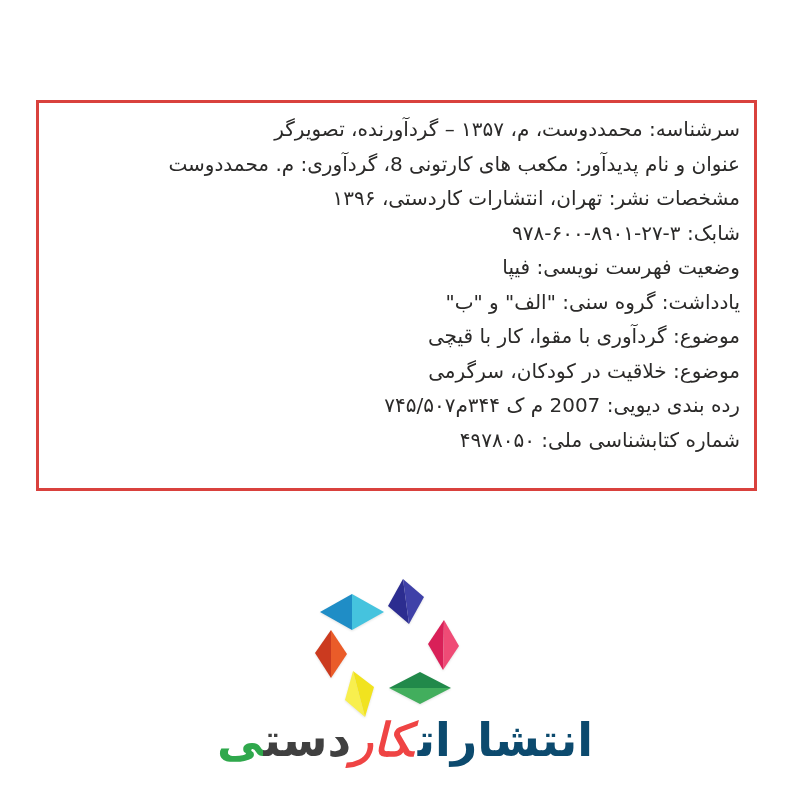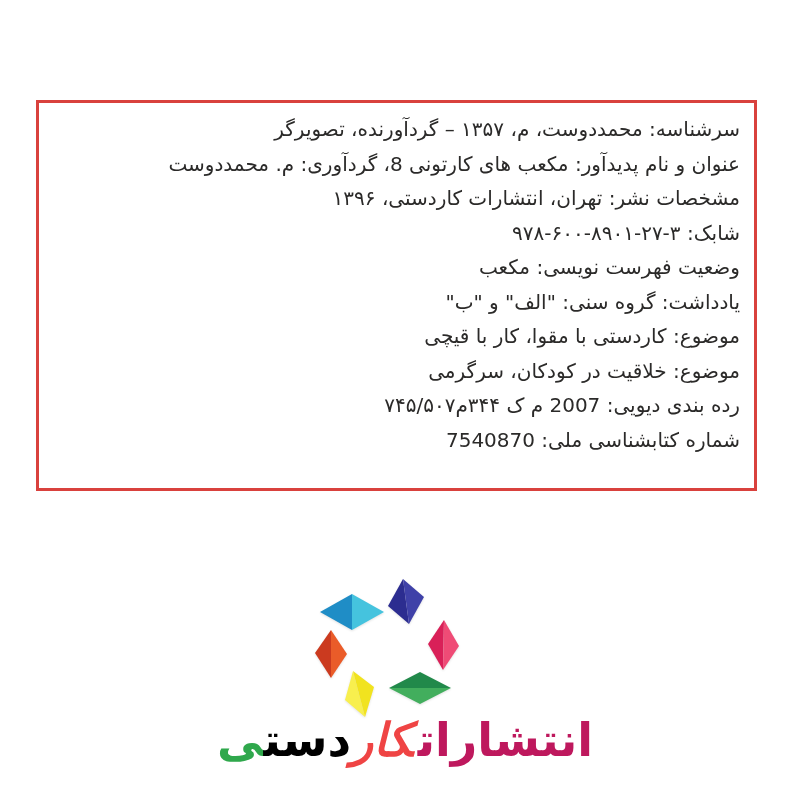--- a/index.html
+++ b/index.html
@@ -19,44 +19,44 @@
   .logo-svg{
     position:absolute;left:300px;top:570px;width:170px;height:160px;
     filter:drop-shadow(0 1px 1px rgba(0,0,0,0.12));
   }
   .wordmark{
     position:absolute;top:712px;left:105px;width:600px;
     text-align:center;direction:rtl;white-space:nowrap;
     font-weight:bold;font-size:46px;line-height:1.25;
     font-family:"DejaVu Sans",sans-serif;
   }
-  .w-entesharat{color:#be185d;margin-left:5px;}
+  .w-entesharat{color:#0c4a6e;margin-left:5px;}
   .w-kar{color:#ef4444;font-style:italic;}
-  .w-dast{color:#000000;}
+  .w-dast{color:#404040;}
   .w-ye{color:#2fa84c;}
 </style>
 </head>
 <body>
 
 <div class="page">
 
   <div class="colophon-box">
     <div class="line">سرشناسه: محمددوست، م، ۱۳۵۷ – گردآورنده، تصویرگر</div>
     <div class="line">عنوان و نام پدیدآور: مکعب های کارتونی 8، گردآوری: م. محمددوست</div>
     <div class="line">مشخصات نشر: تهران، انتشارات کاردستی، ۱۳۹۶</div>
     <div class="line">
       <span>شابک:</span>
       <span class="isbn-value">۹۷۸-۶۰۰-۸۹۰۱-۲۷-۳</span>
     </div>
-    <div class="line">وضعیت فهرست نویسی: مکعب</div>
+    <div class="line">وضعیت فهرست نویسی: فیپا</div>
     <div class="line">یادداشت: گروه سنی: "الف" و "ب"</div>
-    <div class="line">موضوع: کاردستی با مقوا، کار با قیچی</div>
+    <div class="line">موضوع: گردآوری با مقوا، کار با قیچی</div>
     <div class="line">موضوع: خلاقیت در کودکان، سرگرمی</div>
     <div class="line">رده بندی دیویی: 2007 م ک ۳۴۴م۷۴۵/۵۰۷</div>
-    <div class="line">شماره کتابشناسی ملی: 7540870</div>
+    <div class="line">شماره کتابشناسی ملی: ۴۹۷۸۰۵۰</div>
   </div>
 
   <svg class="logo-svg" viewBox="300 570 170 160" xmlns="http://www.w3.org/2000/svg" aria-hidden="true">
 
     <polygon points="320,612 352,594 352,630" fill="#1f8dc6"></polygon>
     <polygon points="352,594 384,612 352,630" fill="#45c3de"></polygon>
 
     <polygon points="403,579 388,606 409,624" fill="#2c2d90"></polygon>
     <polygon points="403,579 424,597 409,624" fill="#3f41a8"></polygon>
 

